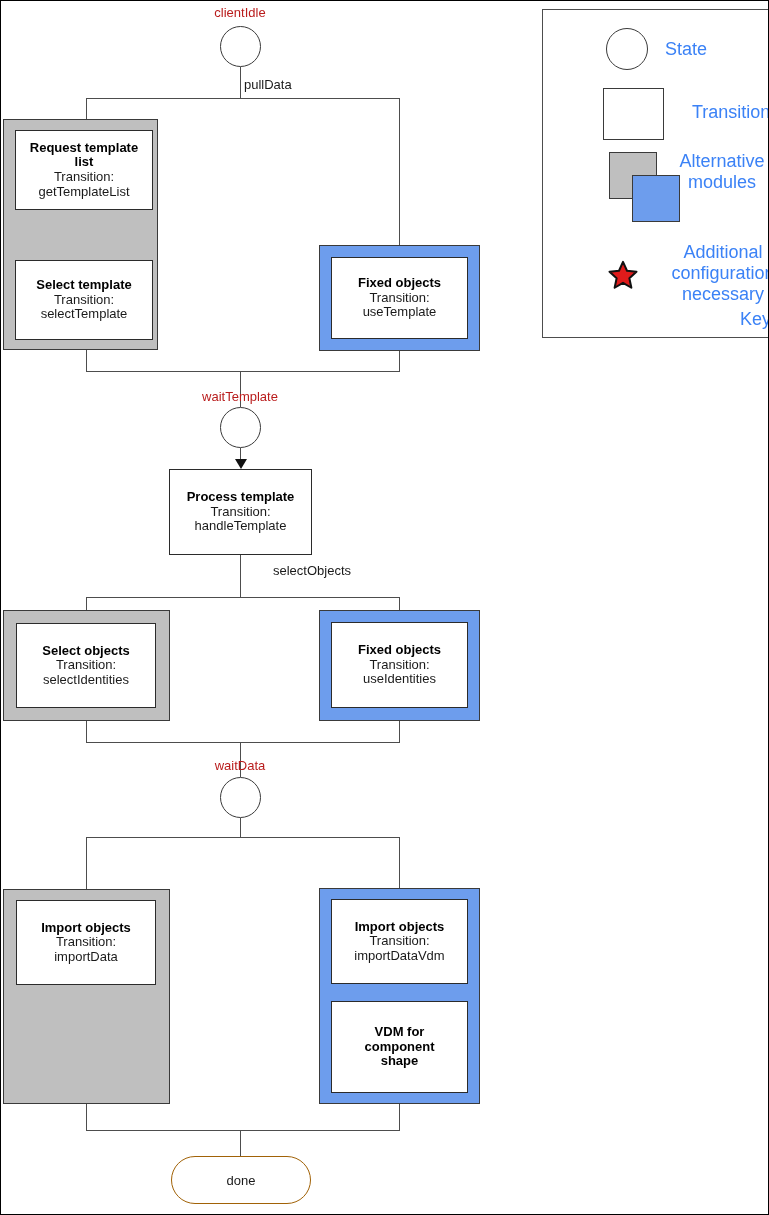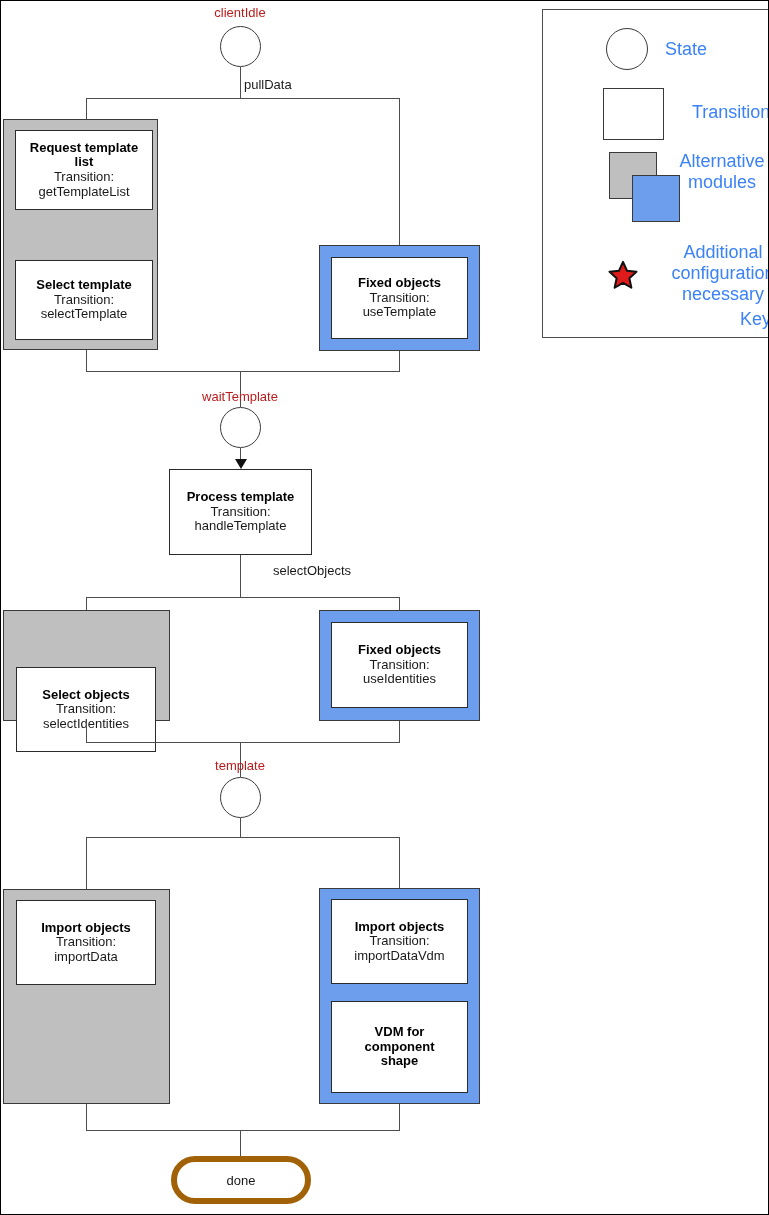--- a/index.html
+++ b/index.html
@@ -89,21 +89,21 @@
   }
   .tbox .t-name {
     font-size: 13px;
     color: #1a1a1a;
   }
 
   .terminator {
     position: absolute;
     box-sizing: border-box;
     background: #ffffff;
-    border: 6px solid #a16207;
+    border: 1px solid #a16207;
     border-radius: 999px;
     display: flex;
     align-items: center;
     justify-content: center;
     font-size: 13px;
     color: #1a1a1a;
   }
 
   
   #legend {
@@ -191,39 +191,39 @@
   </div>
 
   <div class="line-v" style="left:239px; top:554px; height:42px;"></div>
   <div class="edge-label" style="left:272px; top:562px;">selectObjects</div>
 
   <div class="line-h" style="left:85px; top:596px; width:314px;"></div>
   <div class="line-v" style="left:85px; top:596px; height:13px;"></div>
   <div class="line-v" style="left:398px; top:596px; height:13px;"></div>
 
   <div class="module gray" style="left:2px; top:609px; width:167px; height:111px;"></div>
-  <div class="tbox" style="left:15px; top:622px; width:140px; height:85px;margin-top:44px;">
+  <div class="tbox" style="left:15px; top:622px; width:140px; height:85px;">
     <div class="t-title">Select objects</div>
     <div class="t-sub">Transition:</div>
     <div class="t-name">selectIdentities</div>
   </div>
 
   <div class="module blue" style="left:318px; top:609px; width:161px; height:111px;"></div>
   <div class="tbox" style="left:330px; top:621px; width:137px; height:86px;">
     <div class="t-title">Fixed objects</div>
     <div class="t-sub">Transition:</div>
     <div class="t-name">useIdentities</div>
   </div>
 
   <div class="line-v" style="left:85px; top:720px; height:21px;"></div>
   <div class="line-v" style="left:398px; top:720px; height:21px;"></div>
   <div class="line-h" style="left:85px; top:741px; width:314px;"></div>
   <div class="line-v" style="left:239px; top:741px; height:35px;"></div>
 
-  <div class="state-label" style="left:189px; top:757px; width:100px;">template</div>
+  <div class="state-label" style="left:189px; top:757px; width:100px;">waitData</div>
   <div class="state-circle" style="left:219px; top:776px; width:41px; height:41px;"></div>
 
   <div class="line-v" style="left:239px; top:817px; height:19px;"></div>
 
   <div class="line-h" style="left:85px; top:836px; width:314px;"></div>
   <div class="line-v" style="left:85px; top:836px; height:52px;"></div>
   <div class="line-v" style="left:398px; top:836px; height:51px;"></div>
 
   <div class="module gray" style="left:2px; top:888px; width:167px; height:215px;"></div>
   <div class="tbox" style="left:15px; top:899px; width:140px; height:85px;">

